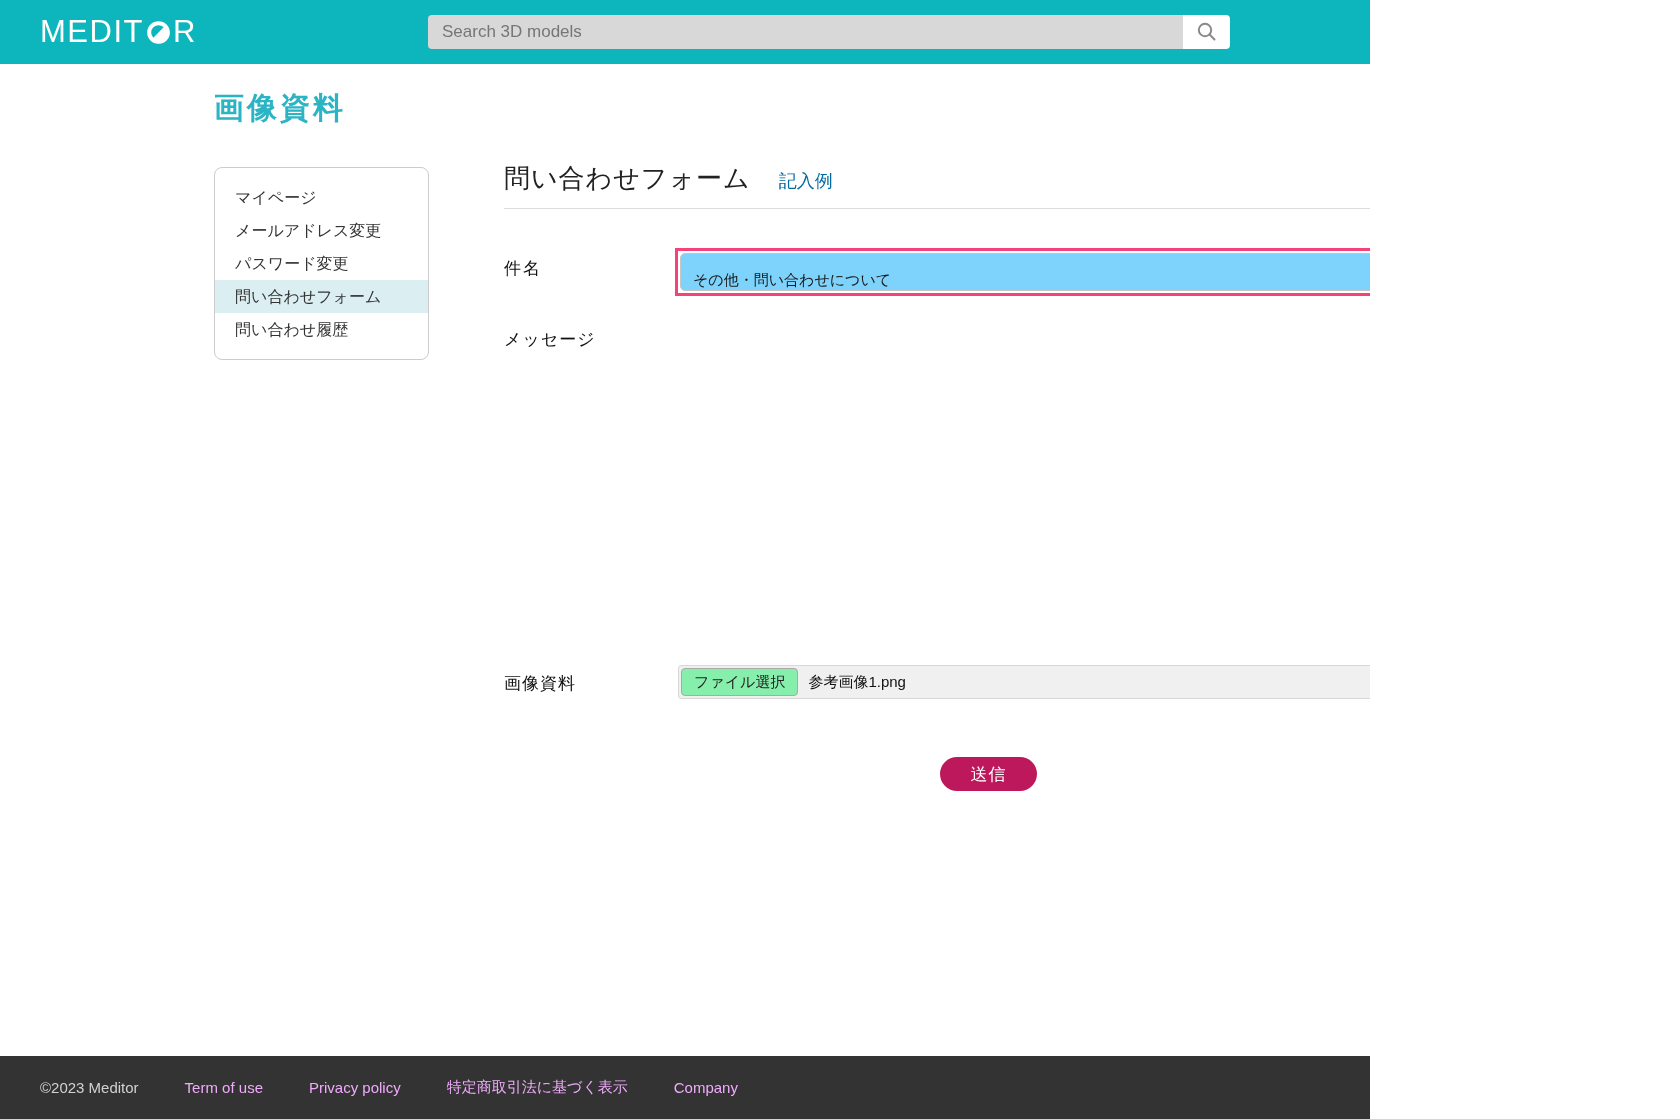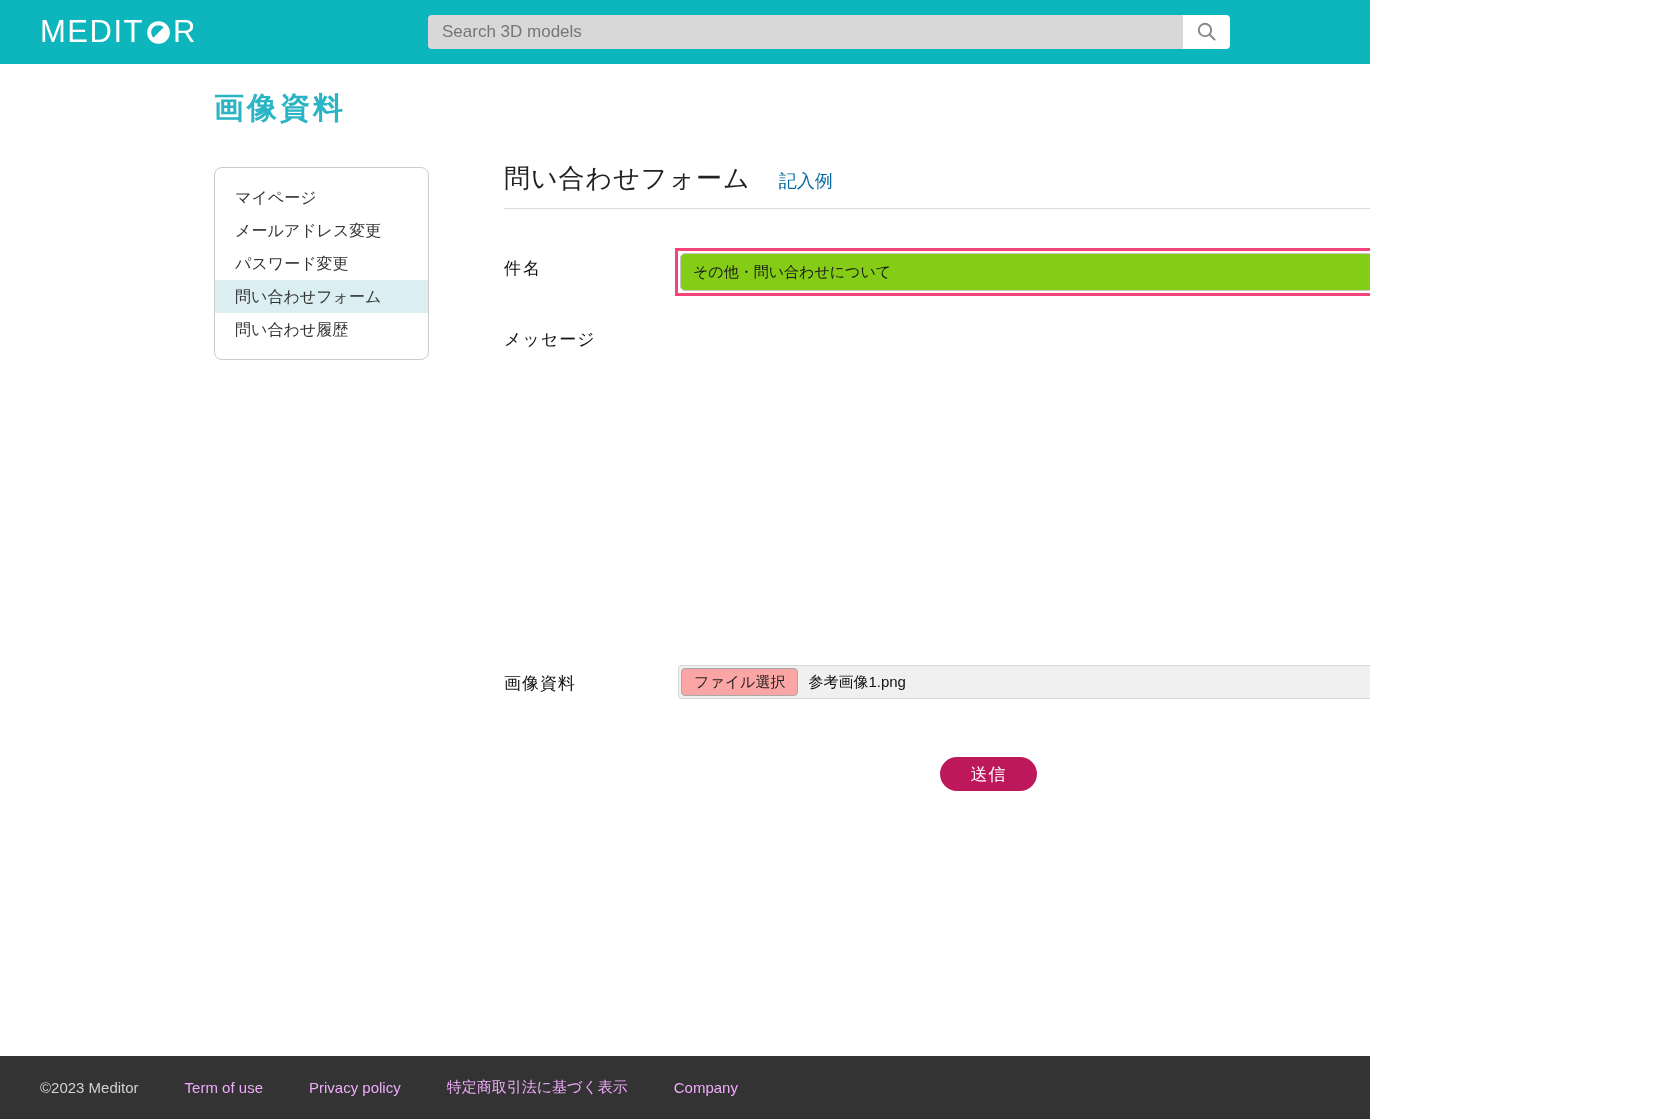--- a/index.html
+++ b/index.html
@@ -64,37 +64,37 @@
   .example-link { margin-left:28px; font-size:18px; color:#0369a1; text-decoration:none; cursor:pointer; }
   .flabel { position:absolute; font-size:17px; color:#111; }
   .lbl-subject { left:504px; top:257px; letter-spacing:2px; }
   .lbl-message { left:504px; top:328px; letter-spacing:1px; }
   .lbl-image   { left:504px; top:672px; letter-spacing:1px; }
   .select-wrap {
     position:absolute; left:675px; top:248px; width:801px; height:48px;
     border:3px solid #f2437c; background:#fff; padding:2px; cursor:pointer;
   }
   .select-box {
-    height:100%; border:1px solid #c6c6c6; border-radius:5px; background:#84cc16;
-    display:flex; align-items:center; justify-content:space-between; padding:0 13px 0 12px;
+    height:100%; border:1px solid #c6c6c6; border-radius:5px; background:#7dd3fc;
+    display:flex; align-items:flex-end; justify-content:space-between; padding:0 13px 0 12px;
     font-size:15px; color:#1a1a1a;
   }
   .message {
     position:absolute; left:675px; top:319px; width:801px; height:320px;
     border:3px solid #f2437c; background:#f6f6f6; box-shadow:inset 0 0 0 2px #fff;
     padding:13px 16px; font-family:inherit; font-size:15px; font-weight:700;
     color:#1a1a1a; line-height:1.5; resize:none; outline:none; overflow:hidden;
   }
   .filefield {
     position:absolute; left:678px; top:665px; width:794px; height:34px;
     background:#f0f0f0; border:1px solid #d8d8d8; border-radius:3px;
     display:flex; align-items:center; padding:2px; cursor:pointer;
   }
   .filebtn {
-    height:28px; padding:0 12px; background:#fca5a5; border:1px solid #a9a9a9;
+    height:28px; padding:0 12px; background:#86efac; border:1px solid #a9a9a9;
     border-radius:4px; font-family:inherit; font-size:15px; color:#222; cursor:pointer;
   }
   .filename { margin-left:10px; font-size:15px; color:#111;text-align:right; }
   .submit {
     position:absolute; left:940px; top:757px; width:97px; height:34px;
     border:none; border-radius:17px; background:#be185d; color:#fff;
     font-family:inherit; font-size:17px; cursor:pointer; letter-spacing:1px;
   }
   
   .footer {

